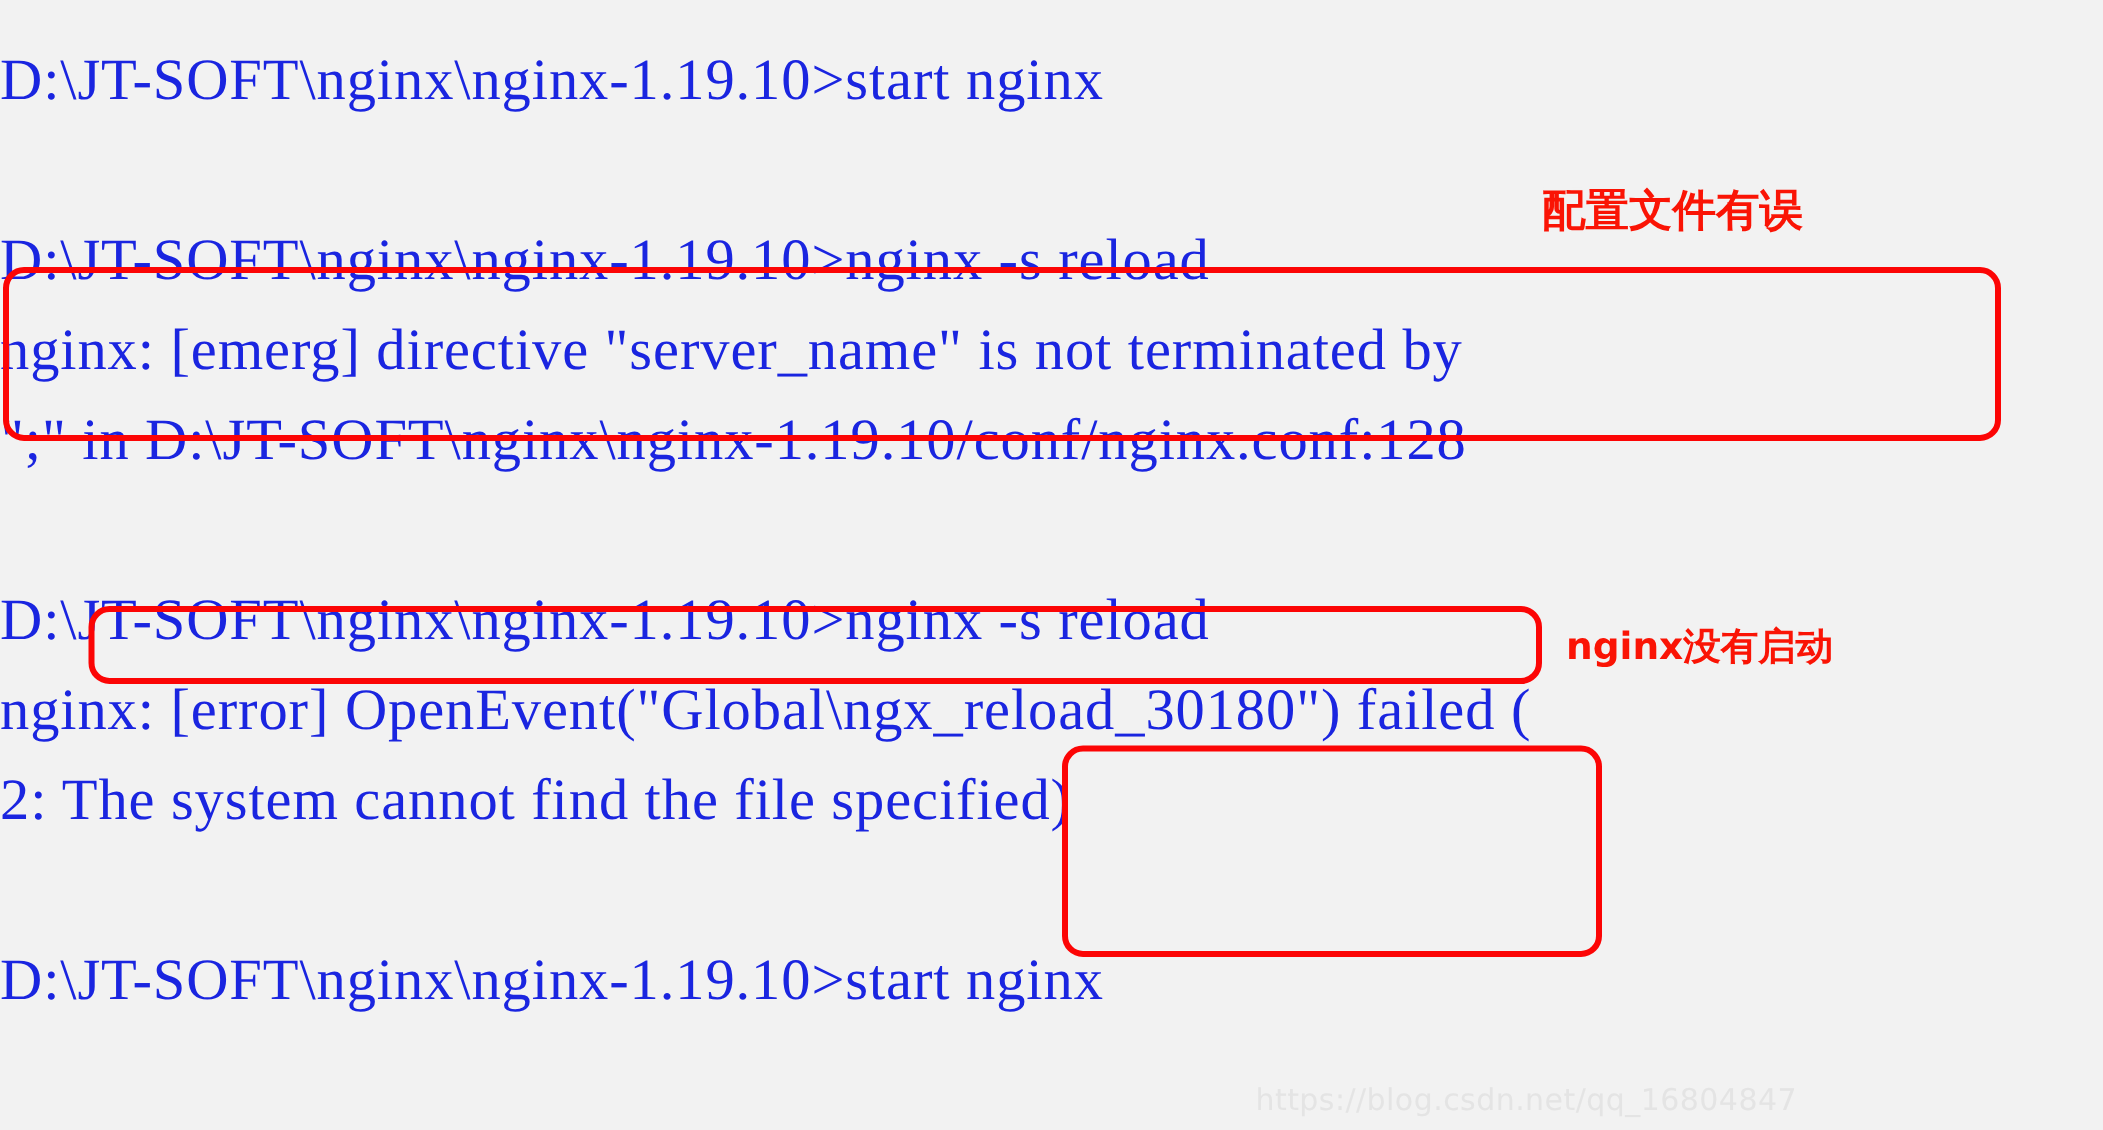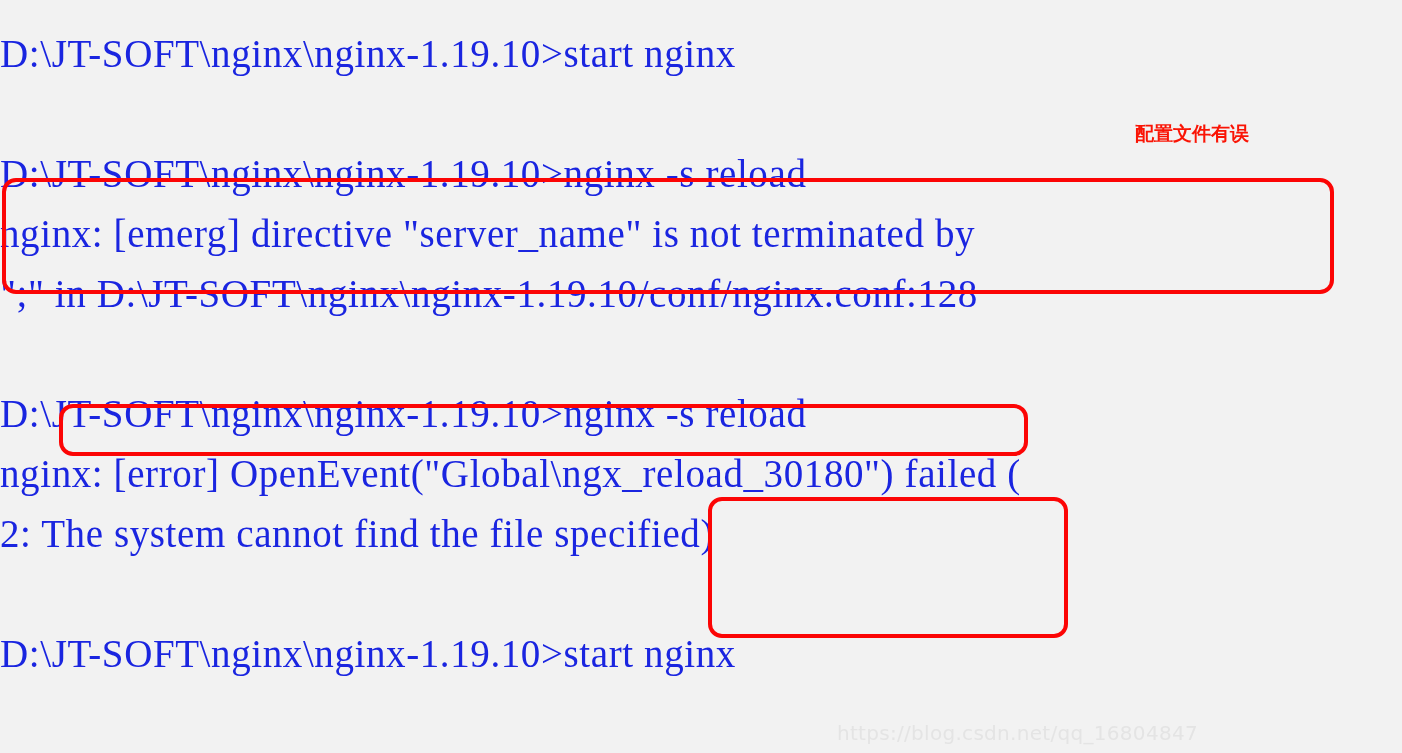--- a/index.html
+++ b/index.html
@@ -83,23 +83,23 @@
     font-weight: bold;
     white-space: nowrap;
     z-index: 5;
     text-shadow:
        1px  1px 0 #f2f2f2,  -1px  1px 0 #f2f2f2,
        1px -1px 0 #f2f2f2,  -1px -1px 0 #f2f2f2,
        2px  0   0 #f2f2f2,  -2px  0   0 #f2f2f2,
        0    2px 0 #f2f2f2,   0   -2px 0 #f2f2f2;
   }
   #annotation-config-error {
-    left: 1135px;
+    left: 1028px;
     top: 121px;
-    font-size: 19px;
+    font-size: 29px;
   }
   #annotation-not-started {
     left: 1044px;
     top: 414px;
     font-size: 25px;
   }
 
   
   #watermark {
     position: absolute;
@@ -118,16 +118,17 @@
 
 <div id="terminal">
 
   <pre class="console-text"><span class="console-line">D:\JT-SOFT\nginx\nginx-1.19.10&gt;start nginx</span><span class="console-line blank"></span><span class="console-line">D:\JT-SOFT\nginx\nginx-1.19.10&gt;nginx -s reload</span><span class="console-line">nginx: [emerg] directive "server_name" is not terminated by</span><span class="console-line">";" in D:\JT-SOFT\nginx\nginx-1.19.10/conf/nginx.conf:128</span><span class="console-line blank"></span><span class="console-line">D:\JT-SOFT\nginx\nginx-1.19.10&gt;nginx -s reload</span><span class="console-line">nginx: [error] OpenEvent("Global\ngx_reload_30180") failed (</span><span class="console-line">2: The system cannot find the file specified)</span><span class="console-line blank"></span><span class="console-line">D:\JT-SOFT\nginx\nginx-1.19.10&gt;start nginx</span><span class="console-line blank"></span><span class="console-line">D:\JT-SOFT\nginx\nginx-1.19.10&gt;nginx -s reload</span></pre>
 
   <div class="highlight-box" id="box-config-error"></div>
   <div class="highlight-box" id="box-not-started"></div>
   <div class="highlight-box" id="box-commands"></div>
 
   <div class="annotation" id="annotation-config-error">配置文件有误</div>
+  <div class="annotation" id="annotation-not-started">nginx没有启动</div>
 
   <div id="watermark">https://blog.csdn.net/qq_16804847</div>
 
 </div>
 
 </body></html>

